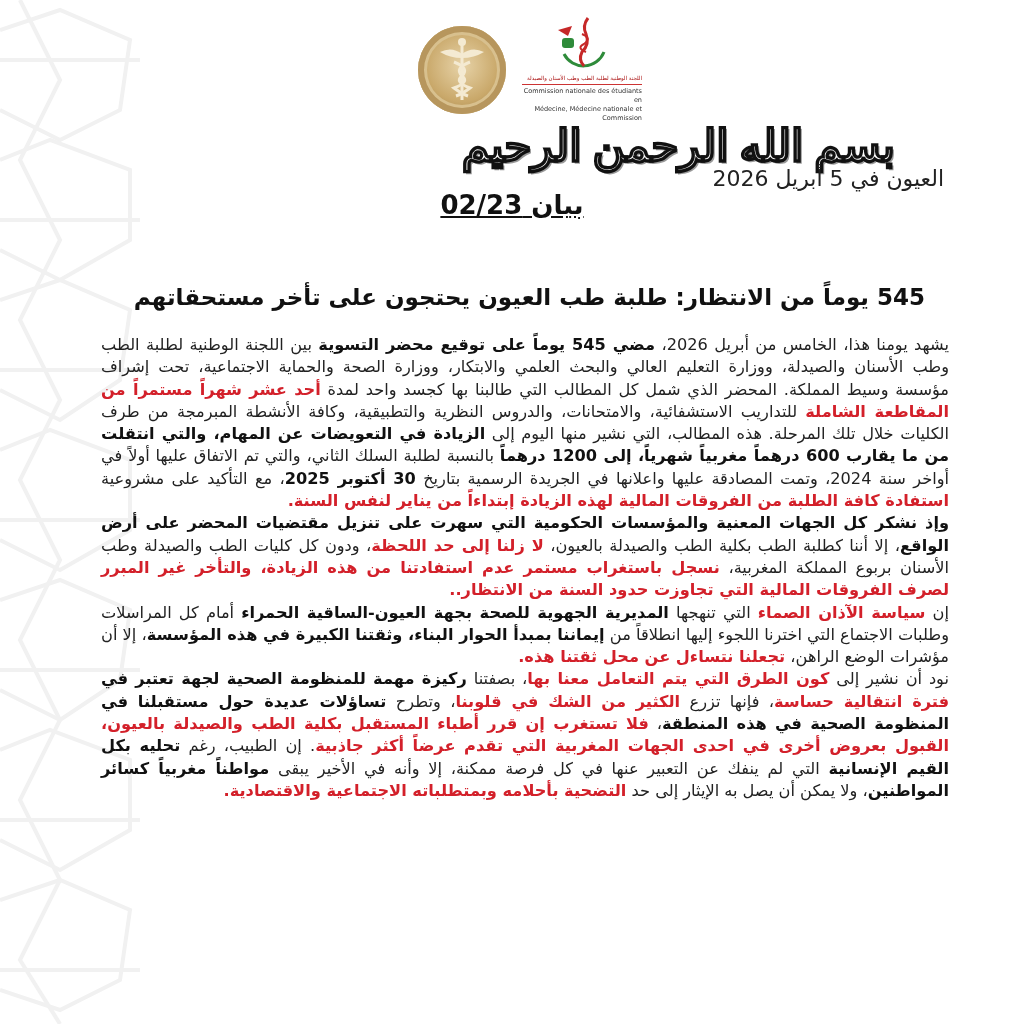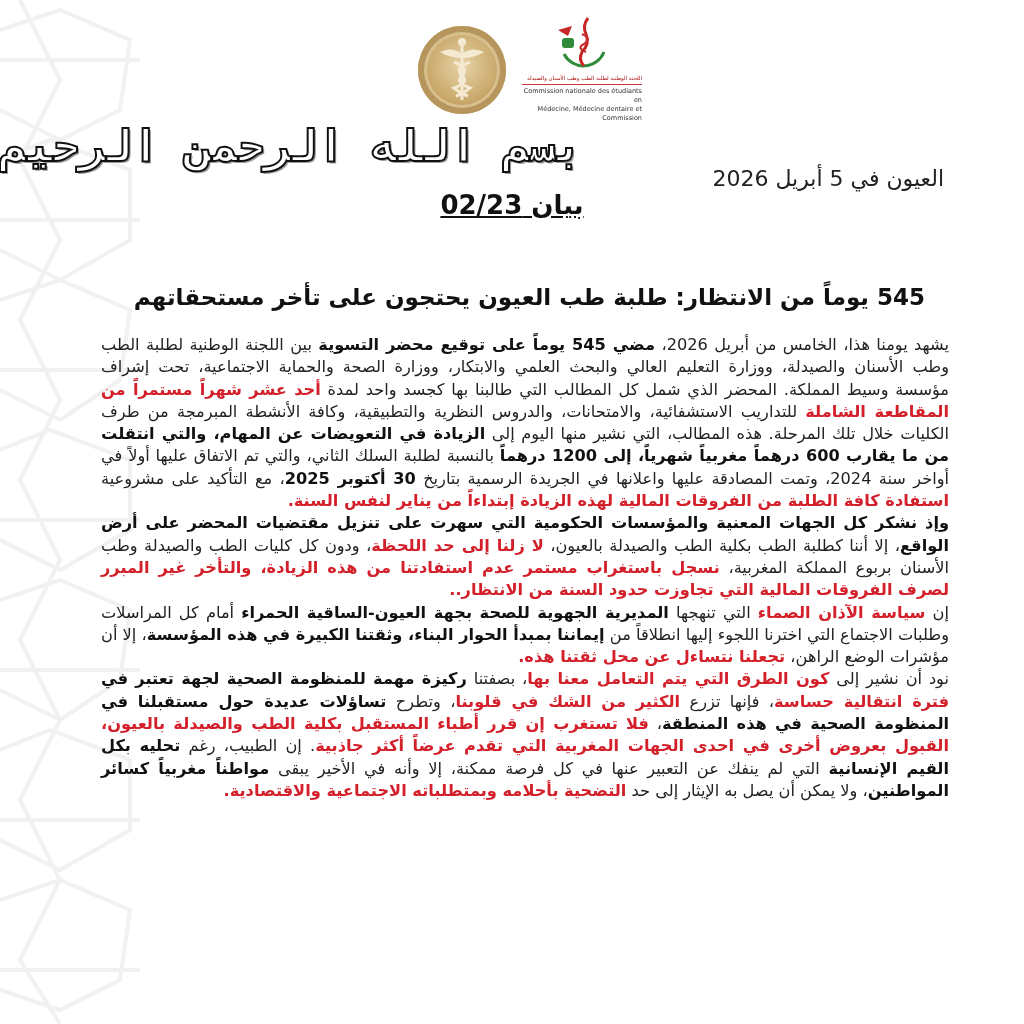--- a/index.html
+++ b/index.html
@@ -15,22 +15,22 @@
     position:absolute; left:418px; top:14px; width:88px; height:88px; border-radius:50%;
     background: radial-gradient(circle at 50% 45%, #e7d3a8 0%, #c9a86a 55%, #8e7240 100%);
     box-shadow: inset 0 0 0 6px #b7965d, inset 0 0 0 9px #d8c08e;
   }
   .seal svg { position:absolute; left:0; top:0; }
   .org-logo { position:absolute; left:522px; top:0; width:120px; height:110px; text-align:right; direction:ltr; }
   .org-mark { display:block; margin:0 auto; }
   .org-ar { font-size:5.5px; color:#a11; line-height:8px; margin-top:2px; direction:rtl; border-bottom:1px solid #c33; padding-bottom:2px; }
   .org-fr { font-size:6.5px; color:#333; line-height:9px; margin-top:2px; }
   .basmala {
-    position:absolute; top:120px; left:0; width:895px; text-align:left;
-    font-family:Liberation Mono, monospace; font-size:44px; font-weight:bold;
+    position:absolute; top:120px; left:0; width:895px; text-align:right;
+    font-family:Liberation Serif, serif; font-size:44px; font-weight:bold;
     color:#ffffff; -webkit-text-stroke:2px #111; letter-spacing:-2px; z-index:1;
     text-shadow: 2px 2px 0 #999;
   }
   .date { position:absolute; top:166px; right:80px; font-size:22px; color:#222; z-index:1; }
   .statement-no {
     position:absolute; top:190px; left:0; width:1024px; text-align:center;
     font-size:26px; font-weight:bold; text-decoration:underline; color:#111; z-index:1;
   }
   .headline {
     position:absolute; top:280px; right:95px; font-size:23px; font-weight:bold; color:#111; z-index:1;
@@ -75,21 +75,21 @@
     <svg class="org-mark" width="60" height="60" viewBox="0 0 60 60">
       <path d="M12 42 A22 22 0 0 0 52 40" fill="none" stroke="#2e8b3a" stroke-width="3"></path>
       <path d="M36 6 Q30 14 34 22 Q38 32 30 40 Q26 48 32 54" fill="none" stroke="#c62828" stroke-width="3"></path>
       <path d="M30 22 Q40 26 32 32 Q24 36 34 40" fill="none" stroke="#c62828" stroke-width="2"></path>
       <path d="M6 18 L20 14 L16 24 Z" fill="#c62828"></path>
       <rect x="10" y="26" width="12" height="10" rx="3" fill="#2e8b3a"></rect>
     </svg>
     <div class="org-ar">اللجنة الوطنية لطلبة الطب وطب الأسنان والصيدلة</div>
     <div class="org-fr">
       <div>Commission nationale des étudiants en</div>
-      <div>Médecine, Médecine dentaire et</div>
+      <div>Médecine, Médecine nationale et</div>
       <div>Commission</div>
     </div>
   </div>
 </div>
 
 <div class="basmala">بسم الله الرحمن الرحيم</div>
 <div class="date">العيون في 5 أبريل 2026</div>
 <div class="statement-no">بيان 02/23</div>
 
 <h1 class="headline" style="margin:4px">545 يوماً من الانتظار: طلبة طب العيون يحتجون على تأخر مستحقاتهم</h1>

